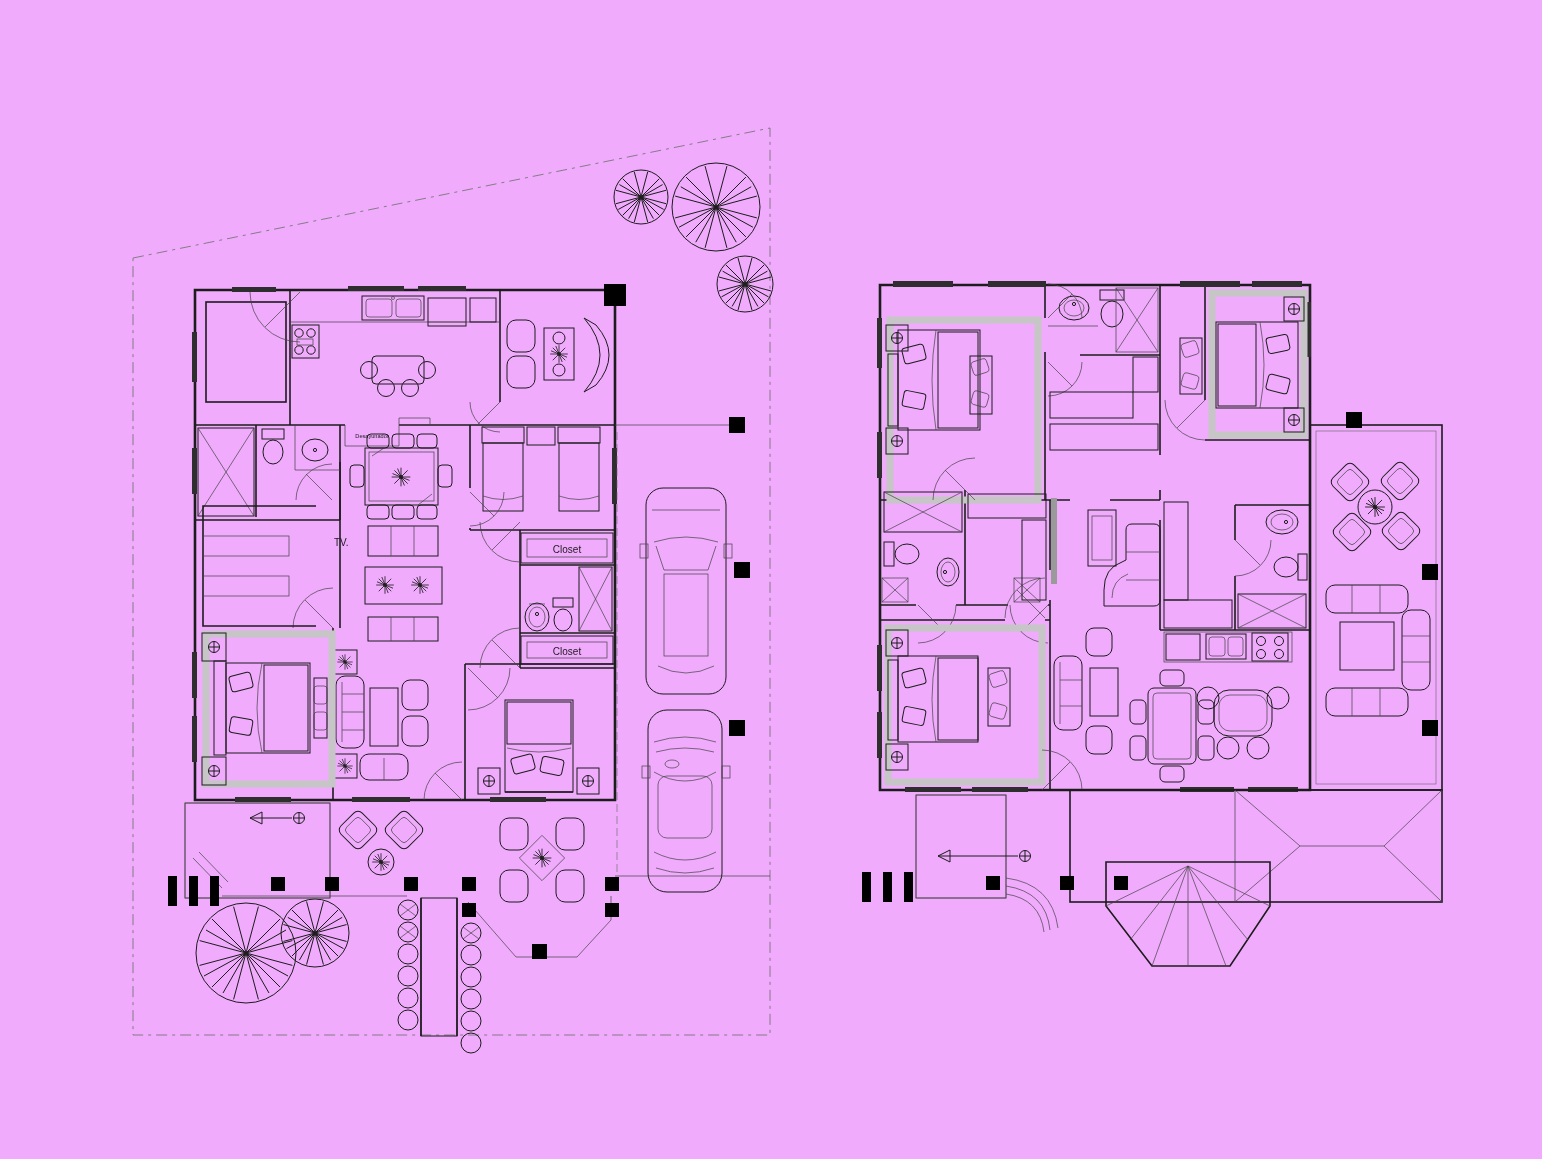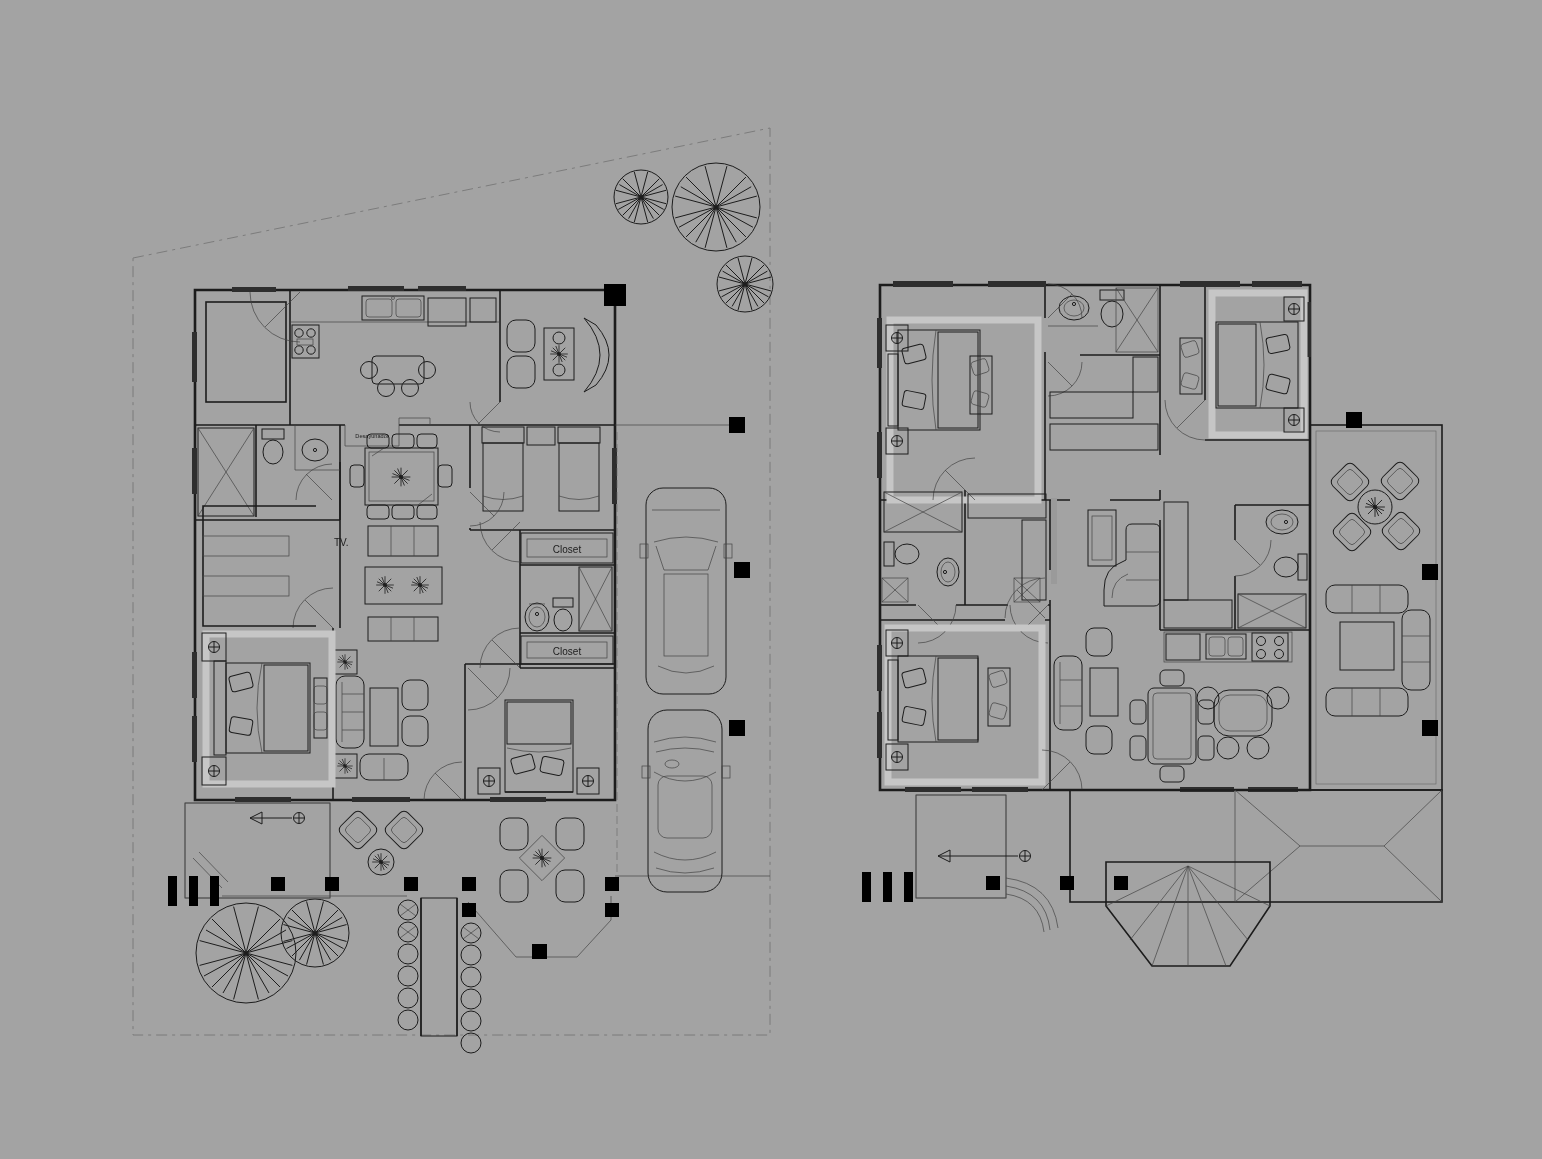--- a/index.html
+++ b/index.html
@@ -1,16 +1,16 @@
 <!DOCTYPE html>
 <html><head>
 <meta charset="utf-8">
 <style>
   html,body{margin:0;padding:0;background:#ffffff;}
-  .sheet{position:relative;width:1542px;height:1159px;background:#a3a3a3;font-family:"Liberation Sans",sans-serif;overflow:hidden;}
+  .sheet{position:relative;width:1542px;height:1159px;background:#f0abfc;font-family:"Liberation Sans",sans-serif;overflow:hidden;}
   svg{display:block;}
   svg *{stroke:#1c1c1c;fill:none;stroke-width:1;stroke-linecap:butt;}
   .w2{stroke-width:2.6;}
   .w15{stroke-width:1.6;}
   .thin{stroke-width:.7;stroke:#444;}
   .hair{stroke-width:.6;stroke:#666;}
   .lot{stroke:#777;stroke-width:.9;stroke-dasharray:11 5 3 5;}
   .band{stroke:#c6c6c6;stroke-width:7;}
   .blk{fill:#000;stroke:none;}
   .win{fill:#2e2e2e;stroke:none;}

